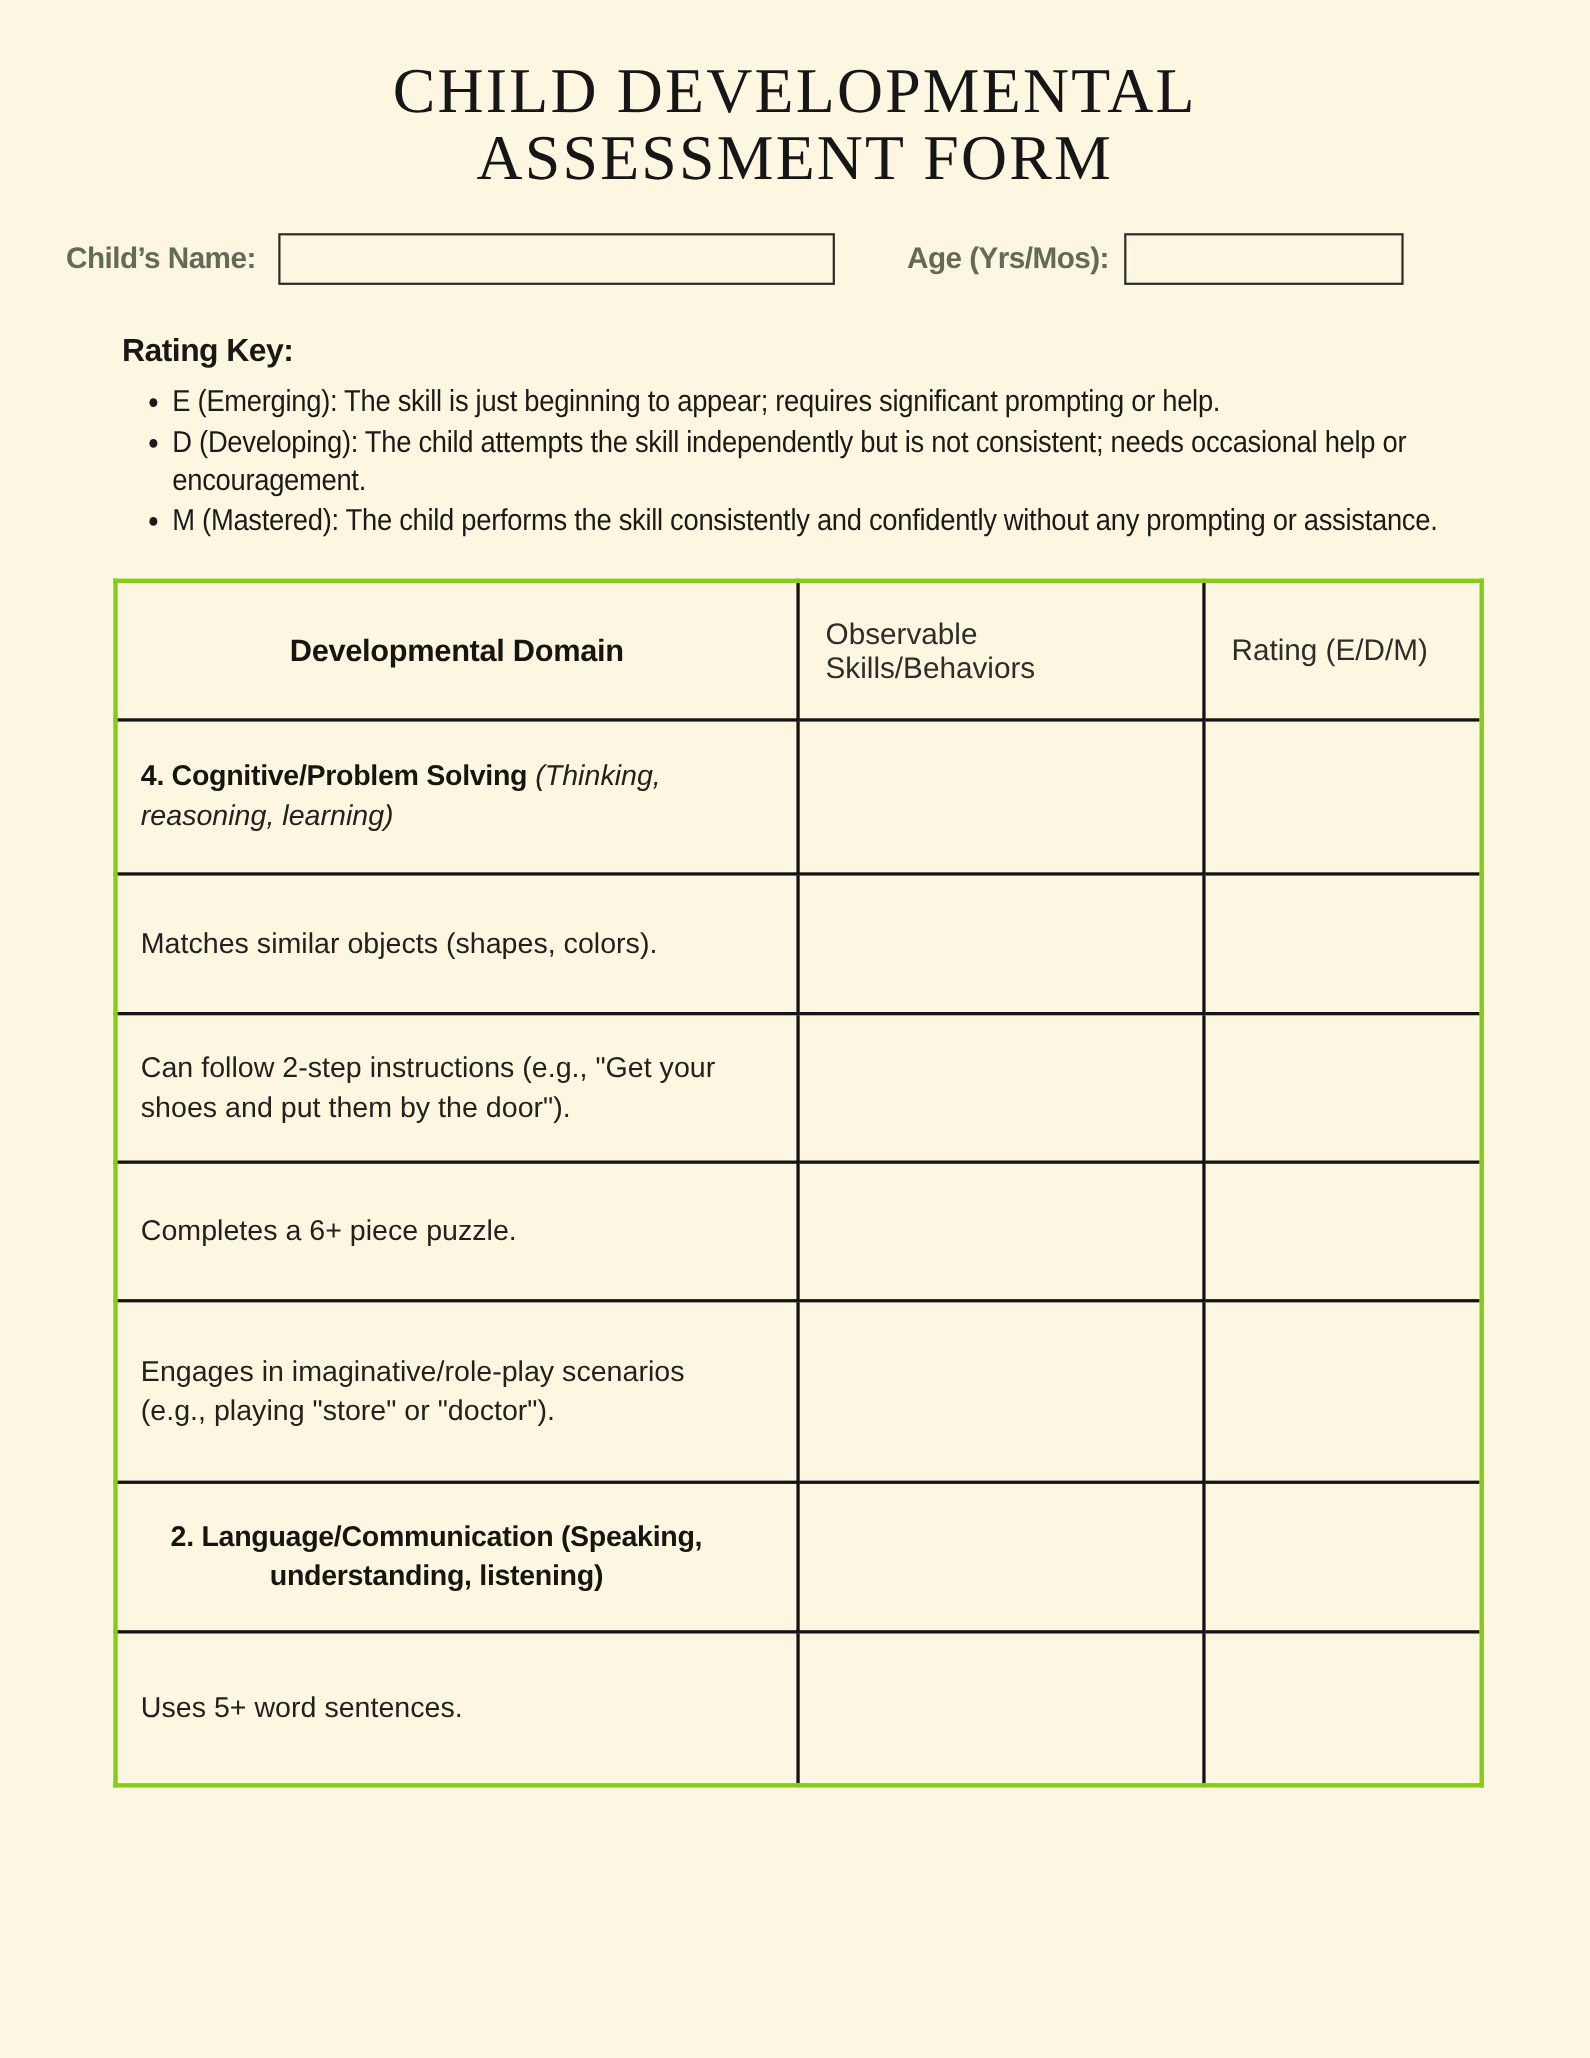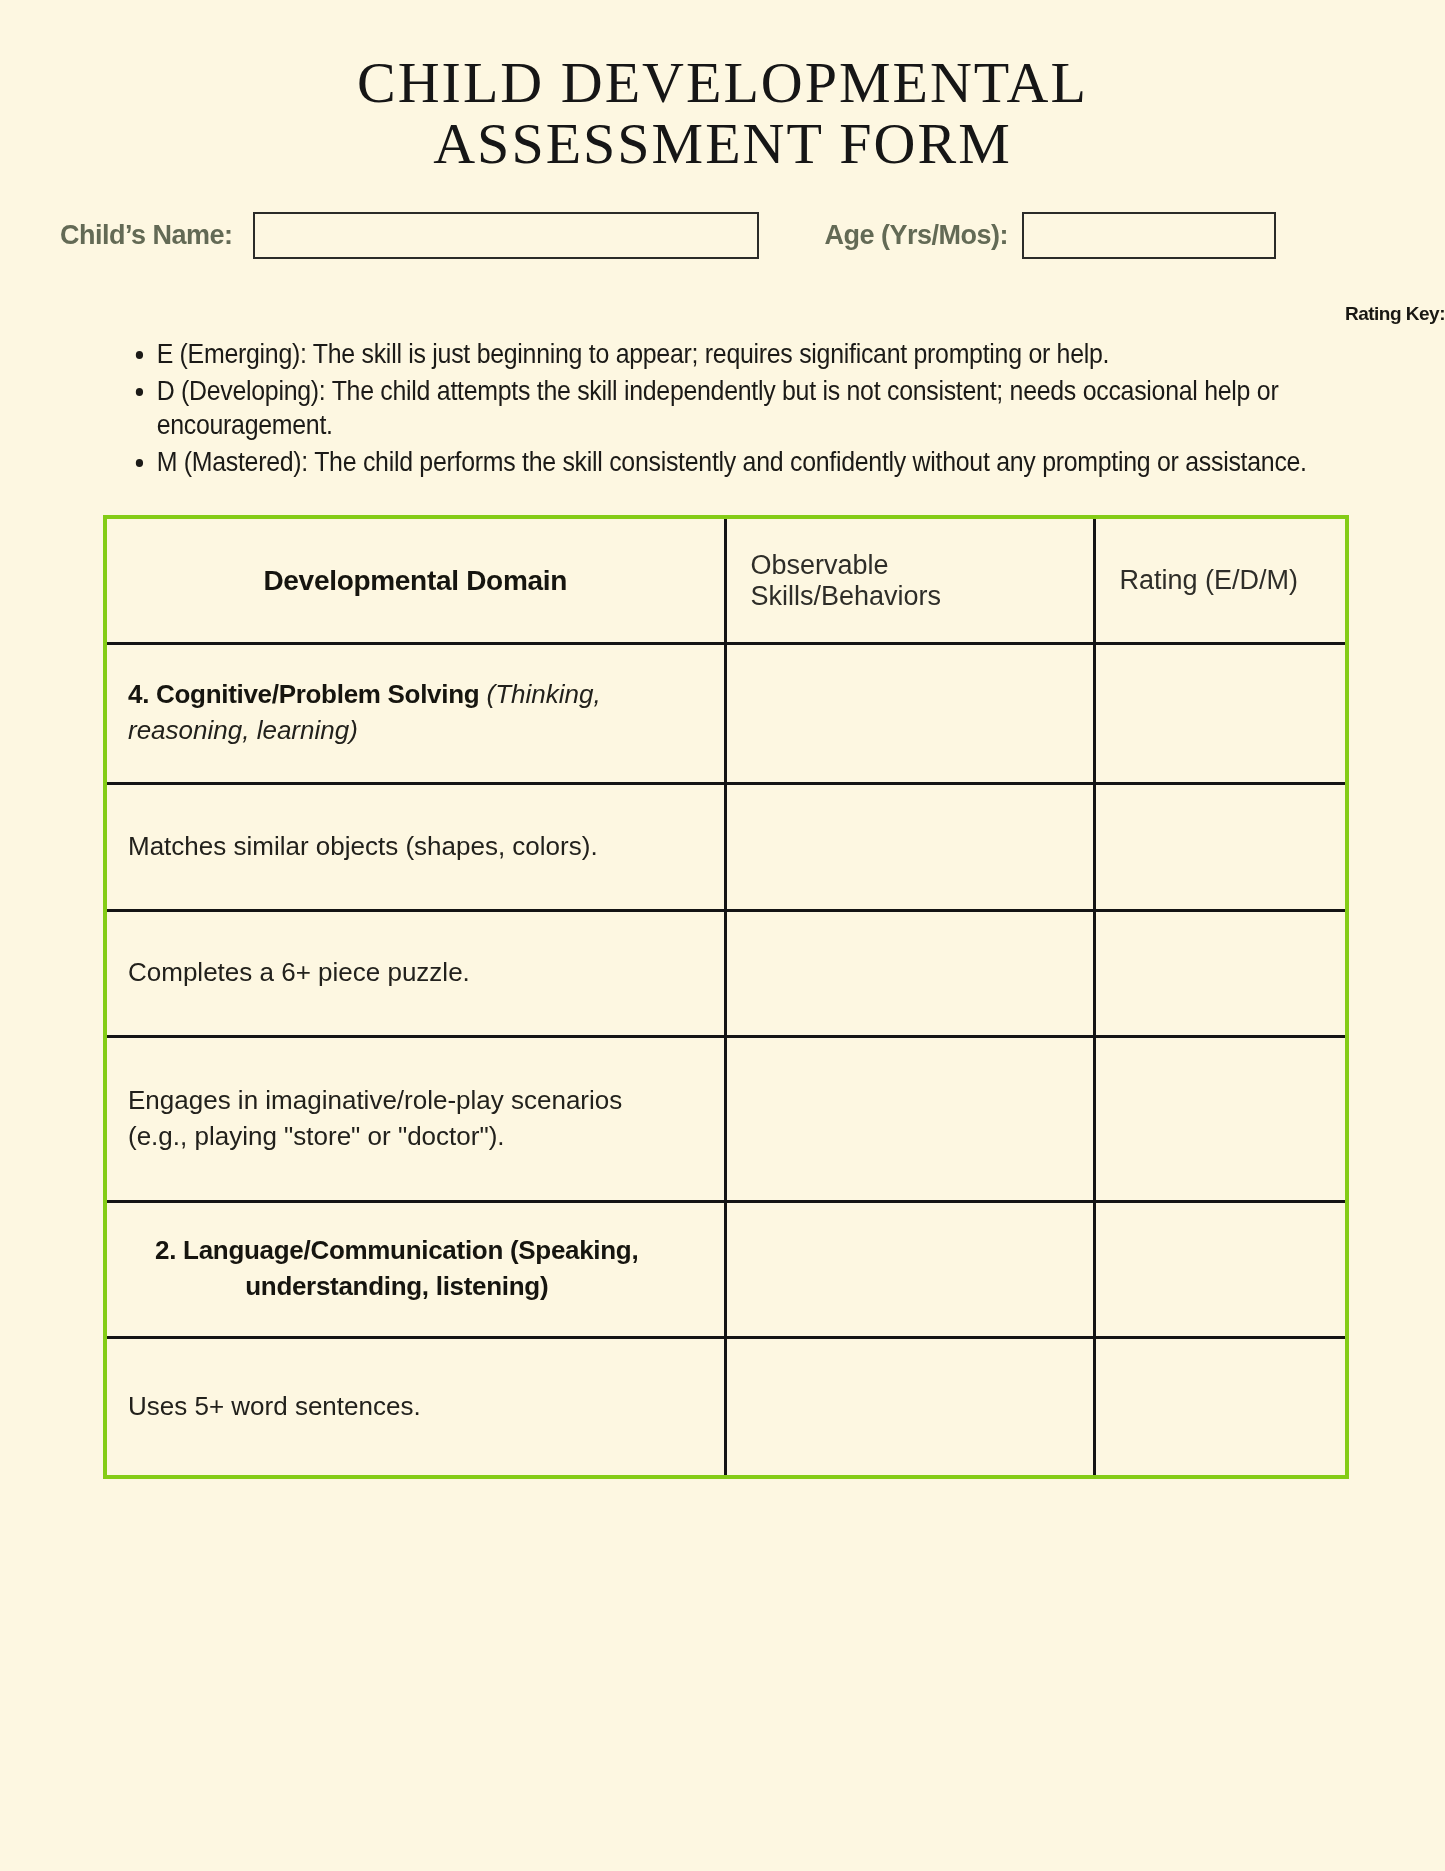--- a/index.html
+++ b/index.html
@@ -49,24 +49,23 @@
   }
   .name-input { width: 506px; margin-left: 20px; }
   .age-label  { margin-left: 66px; }
   .age-input  { width: 254px; margin-left: 14px; }
 
   
   .rating-key-heading {
     margin-top: 42px;
     padding-left: 111px;
     font-weight: 700;
-    font-size: 19px;
+    font-size: 29px;
     letter-spacing: -0.5px;
     color: #191813;
-    text-align: right;
   }
   .key-list {
     margin-top: 12px;
     margin-left: 115px;
     width: 1390px;
     transform: scaleX(0.905);
     transform-origin: left top;
     padding-left: 46px;
     list-style: disc outside;
   }
@@ -176,20 +175,29 @@
   </tr>
   <tr class="rh1">
     <td class="domain-cell">
       
       
       <span class="d-reg">Matches similar objects (shapes, colors).</span>
     </td>
     <td class="skills-cell"></td>
     <td class="rating-cell"></td>
   </tr>
+  <tr class="rh2">
+    <td class="domain-cell">
+      
+      
+      <span class="d-reg">Can follow 2-step instructions (e.g., "Get your shoes and put them by the door").</span>
+    </td>
+    <td class="skills-cell"></td>
+    <td class="rating-cell"></td>
+  </tr>
   <tr class="rh3">
     <td class="domain-cell">
       
       
       <span class="d-reg">Completes a 6+ piece puzzle.</span>
     </td>
     <td class="skills-cell"></td>
     <td class="rating-cell"></td>
   </tr>
   <tr class="rh4">

